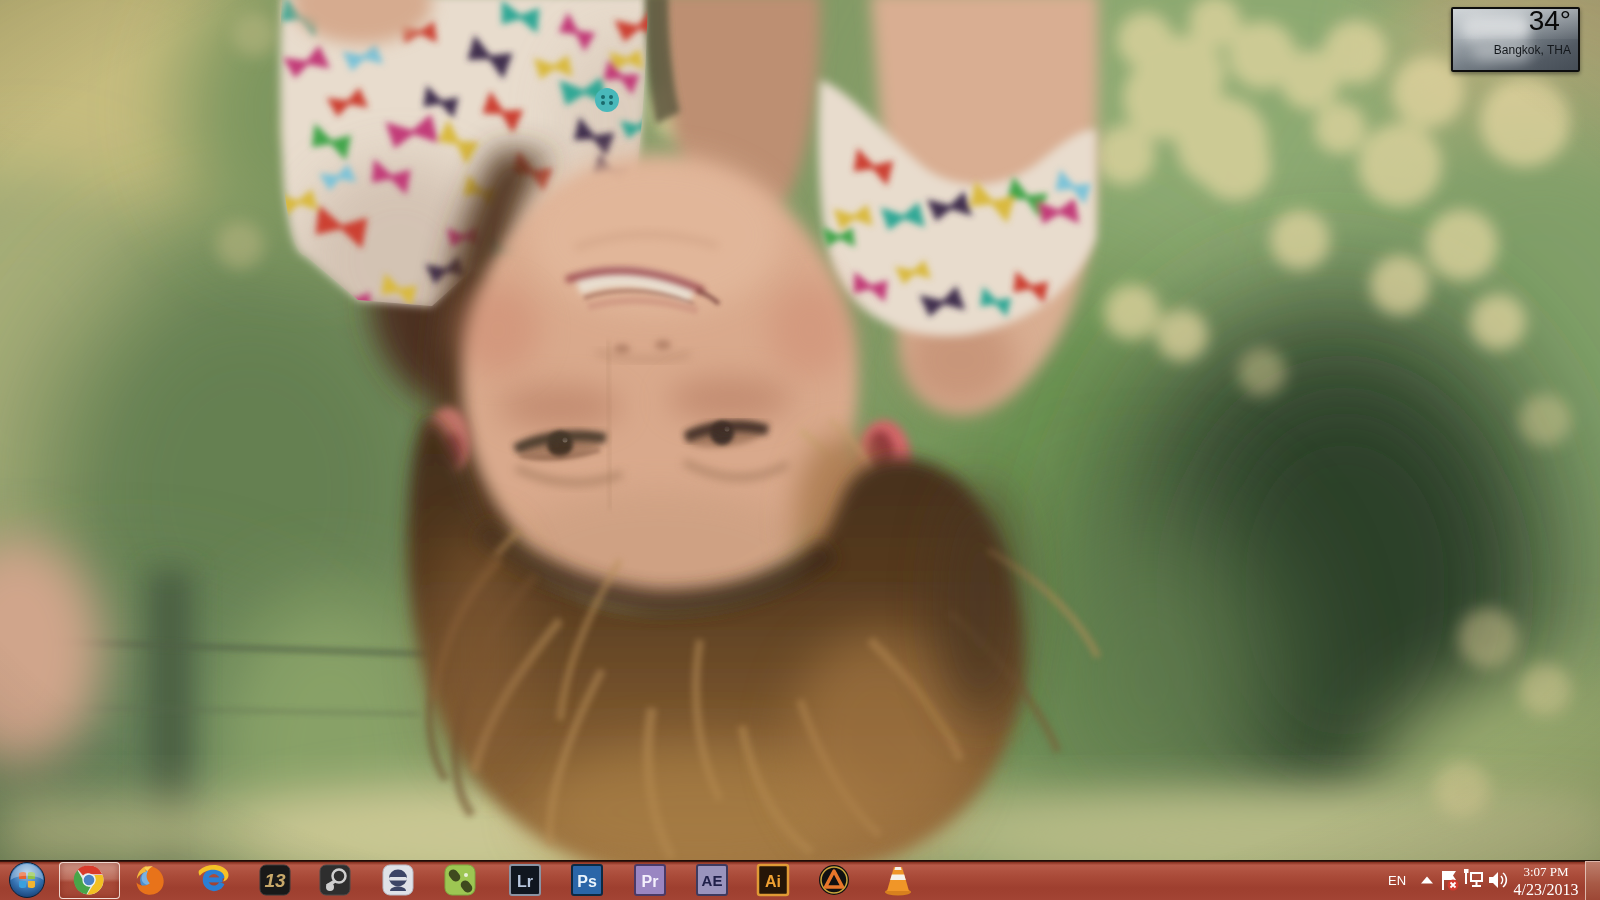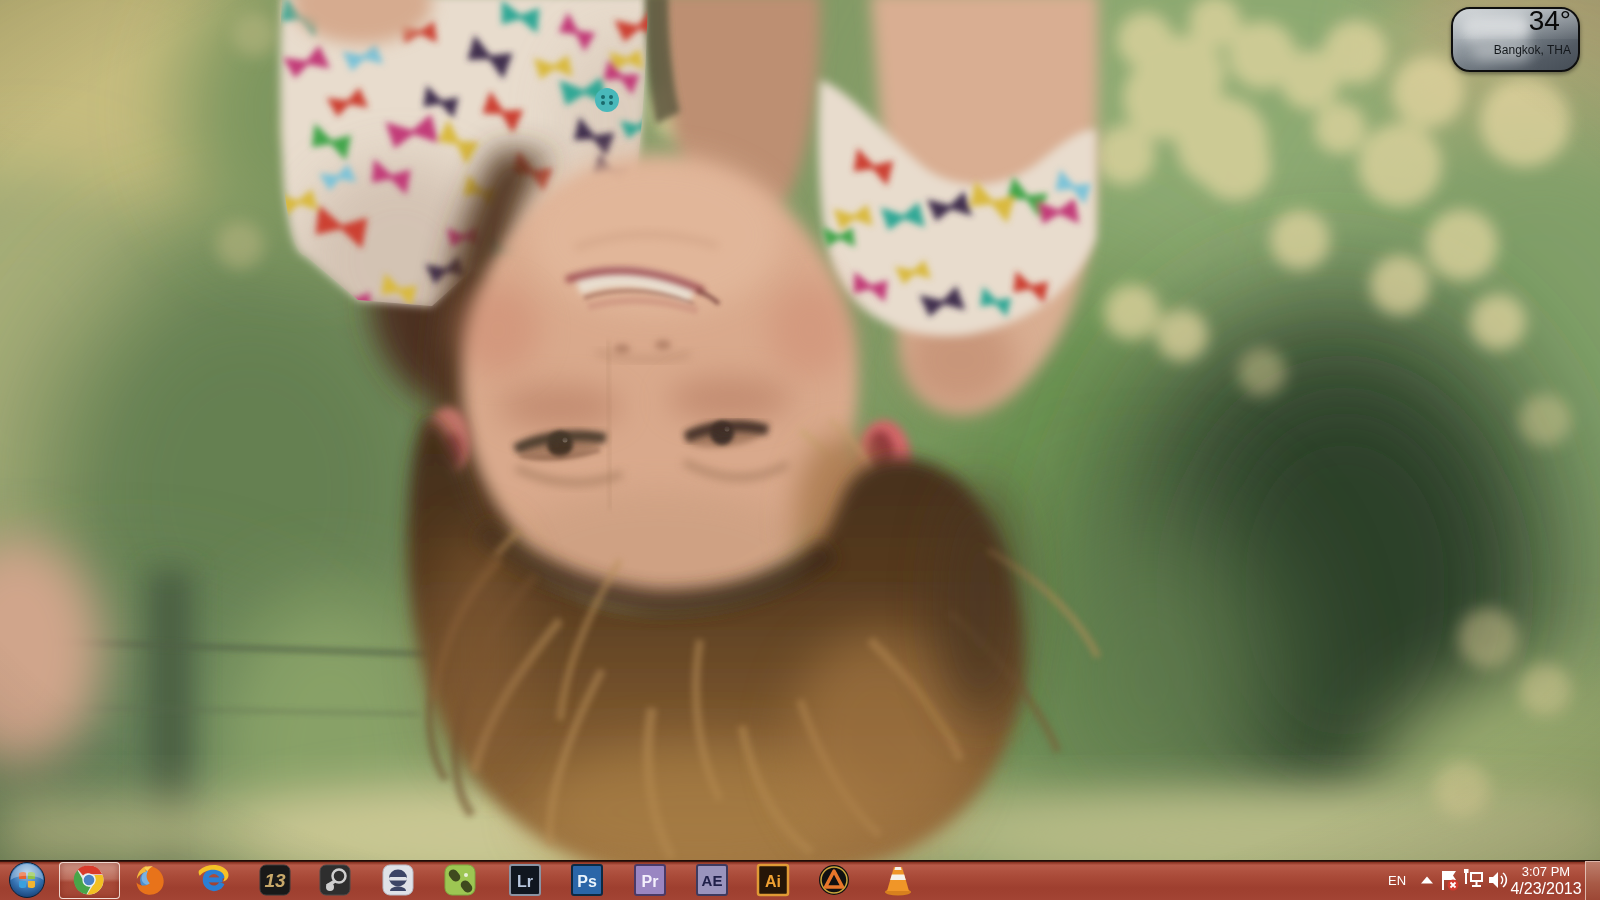--- a/index.html
+++ b/index.html
@@ -1,31 +1,31 @@
 <!DOCTYPE html>
 <html><head>
 <meta charset="utf-8">
 <style>
 html,body{margin:0;padding:0;width:1600px;height:900px;overflow:hidden;font-family:"Liberation Sans",sans-serif;background:#7e9663;}
 #wall{position:absolute;left:0;top:0;}
-#gadget{position:absolute;left:1451px;top:7px;width:125px;height:61px;border-radius:19px;
+#gadget{position:absolute;left:1451px;top:7px;width:125px;height:61px;border-radius:2px;
   border:2px solid #0e0e0e;box-shadow:0 2px 4px rgba(0,0,0,.4);
   background:linear-gradient(155deg,#bdc3c7 0%,#a0a8ae 28%,#747d85 52%,#525a63 78%,#454d56 100%);overflow:hidden;}
 #gadget .cl1{position:absolute;left:8px;top:6px;width:70px;height:26px;border-radius:14px;background:#cdd1d4;filter:blur(6px);}
 #gadget .cl2{position:absolute;left:18px;top:32px;width:60px;height:20px;border-radius:12px;background:#b9bec2;filter:blur(7px);opacity:.8;}
 #gadget .gloss{position:absolute;left:0;top:0;width:100%;height:30px;background:linear-gradient(180deg,rgba(255,255,255,.30),rgba(255,255,255,.05));}
 #gadget .temp{position:absolute;right:7px;top:-4px;font-size:28px;color:#0a0a0a;}
 #gadget .city{position:absolute;right:7px;top:34px;font-size:12px;color:#14181c;padding-left:40px;}
 #taskbar{position:absolute;left:0;top:860px;width:1600px;height:40px;
   background:linear-gradient(180deg,#1e0d08 0%,#1e0d08 3%,#8a3322 6%,#b65a48 13%,#aa4b39 40%,#9e3f2f 70%,#a34434 100%);}
 #chromebtn{position:absolute;left:59px;top:862px;width:59px;height:35px;border-radius:4px;
   border:1px solid rgba(245,228,222,.9);
   background:linear-gradient(180deg,#d29a8b 0%,#bd6f5e 45%,#a84a38 55%,#a64937 100%);
   box-shadow:inset 0 0 7px rgba(110,20,10,.5);}
-#clock{position:absolute;left:1510px;top:860px;width:72px;height:40px;text-align:center;color:#fff;}
+#clock{position:absolute;left:1510px;top:860px;width:72px;height:40px;text-align:center;color:#fff;font-family:Liberation Serif, serif;}
 #clock .t1{font-size:13px;margin-top:4px;}
 #clock .t2{font-size:16px;margin-top:1px;text-align:center;}
 #showdesk{position:absolute;left:1585px;top:861px;width:14px;height:39px;
   background:linear-gradient(180deg,#bd7e6c 0%,#a85a46 55%,#9c4634 100%);
   border-left:1px solid rgba(240,216,208,.75);border-top:1px solid rgba(240,216,208,.75);}
 </style>
 </head>
 <body>
 <svg id="wall" width="1600" height="900" viewBox="0 0 1600 900">
 <defs>

